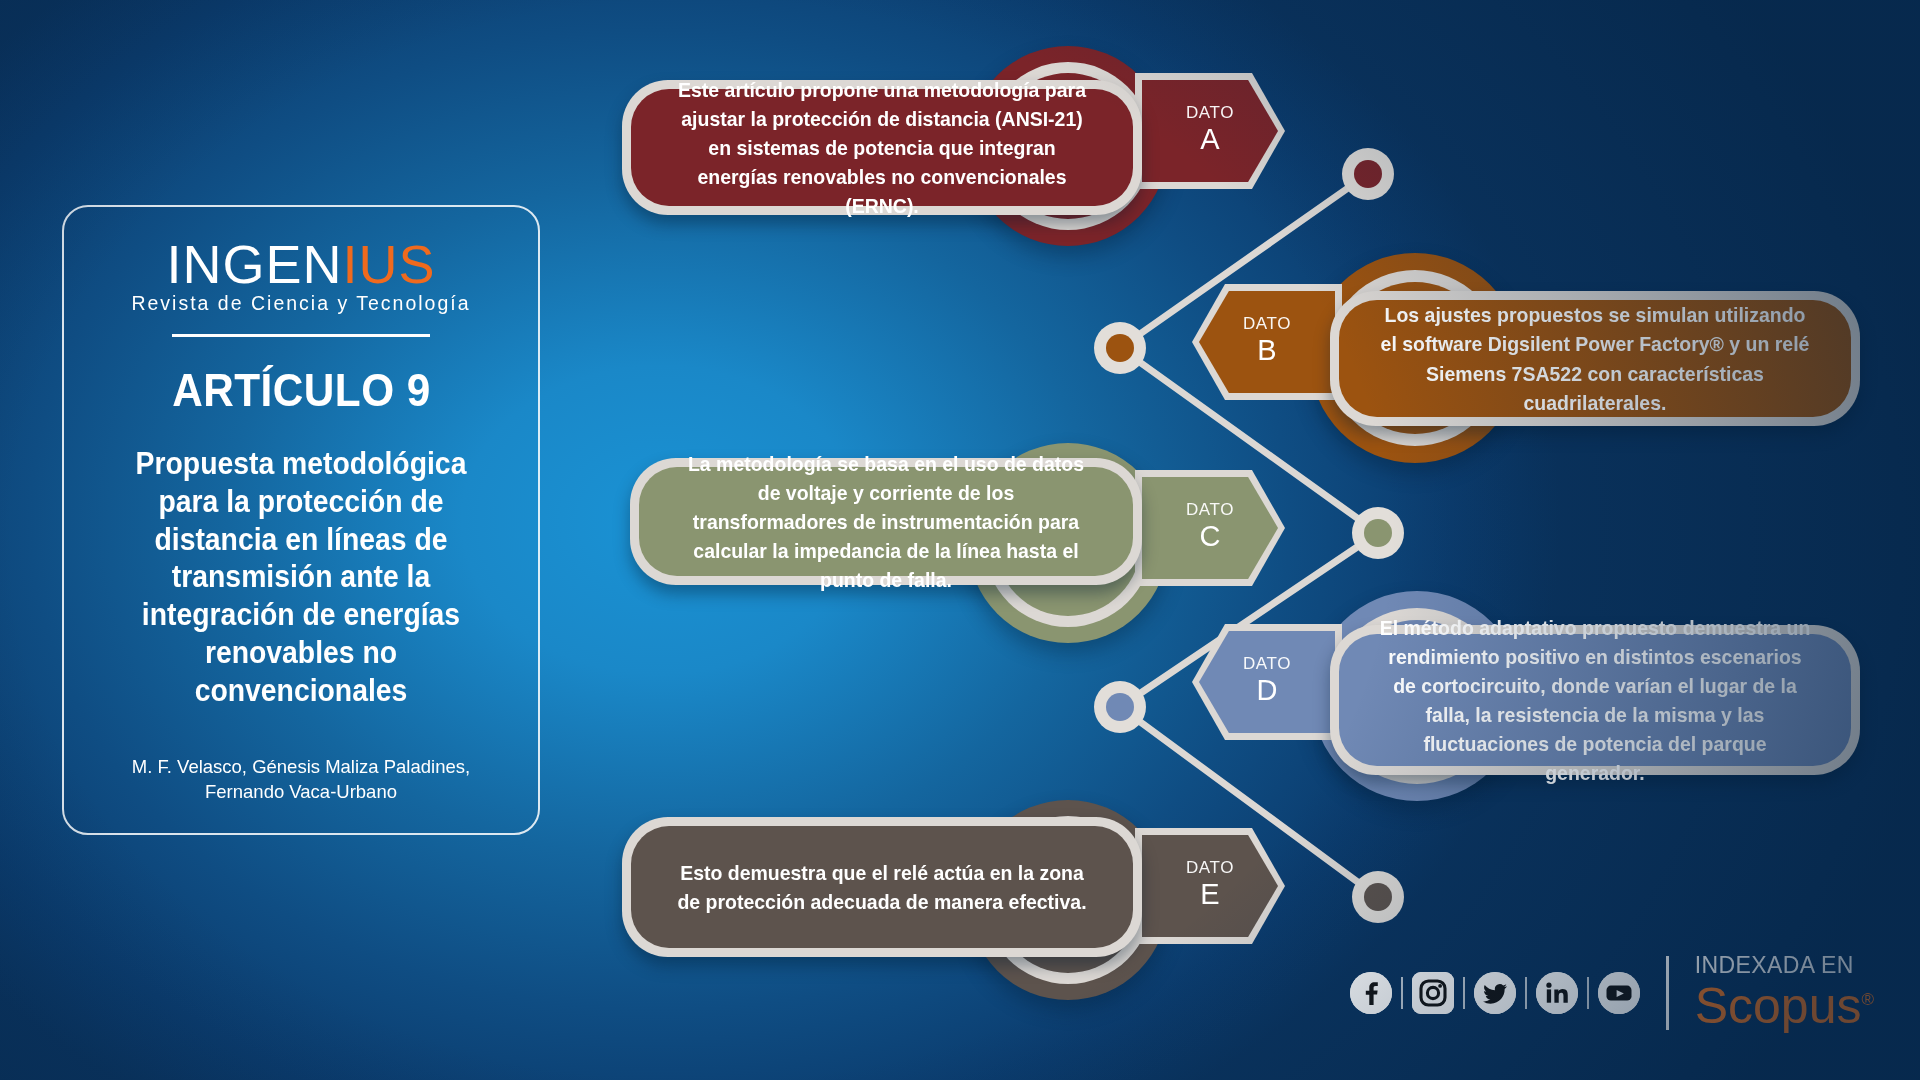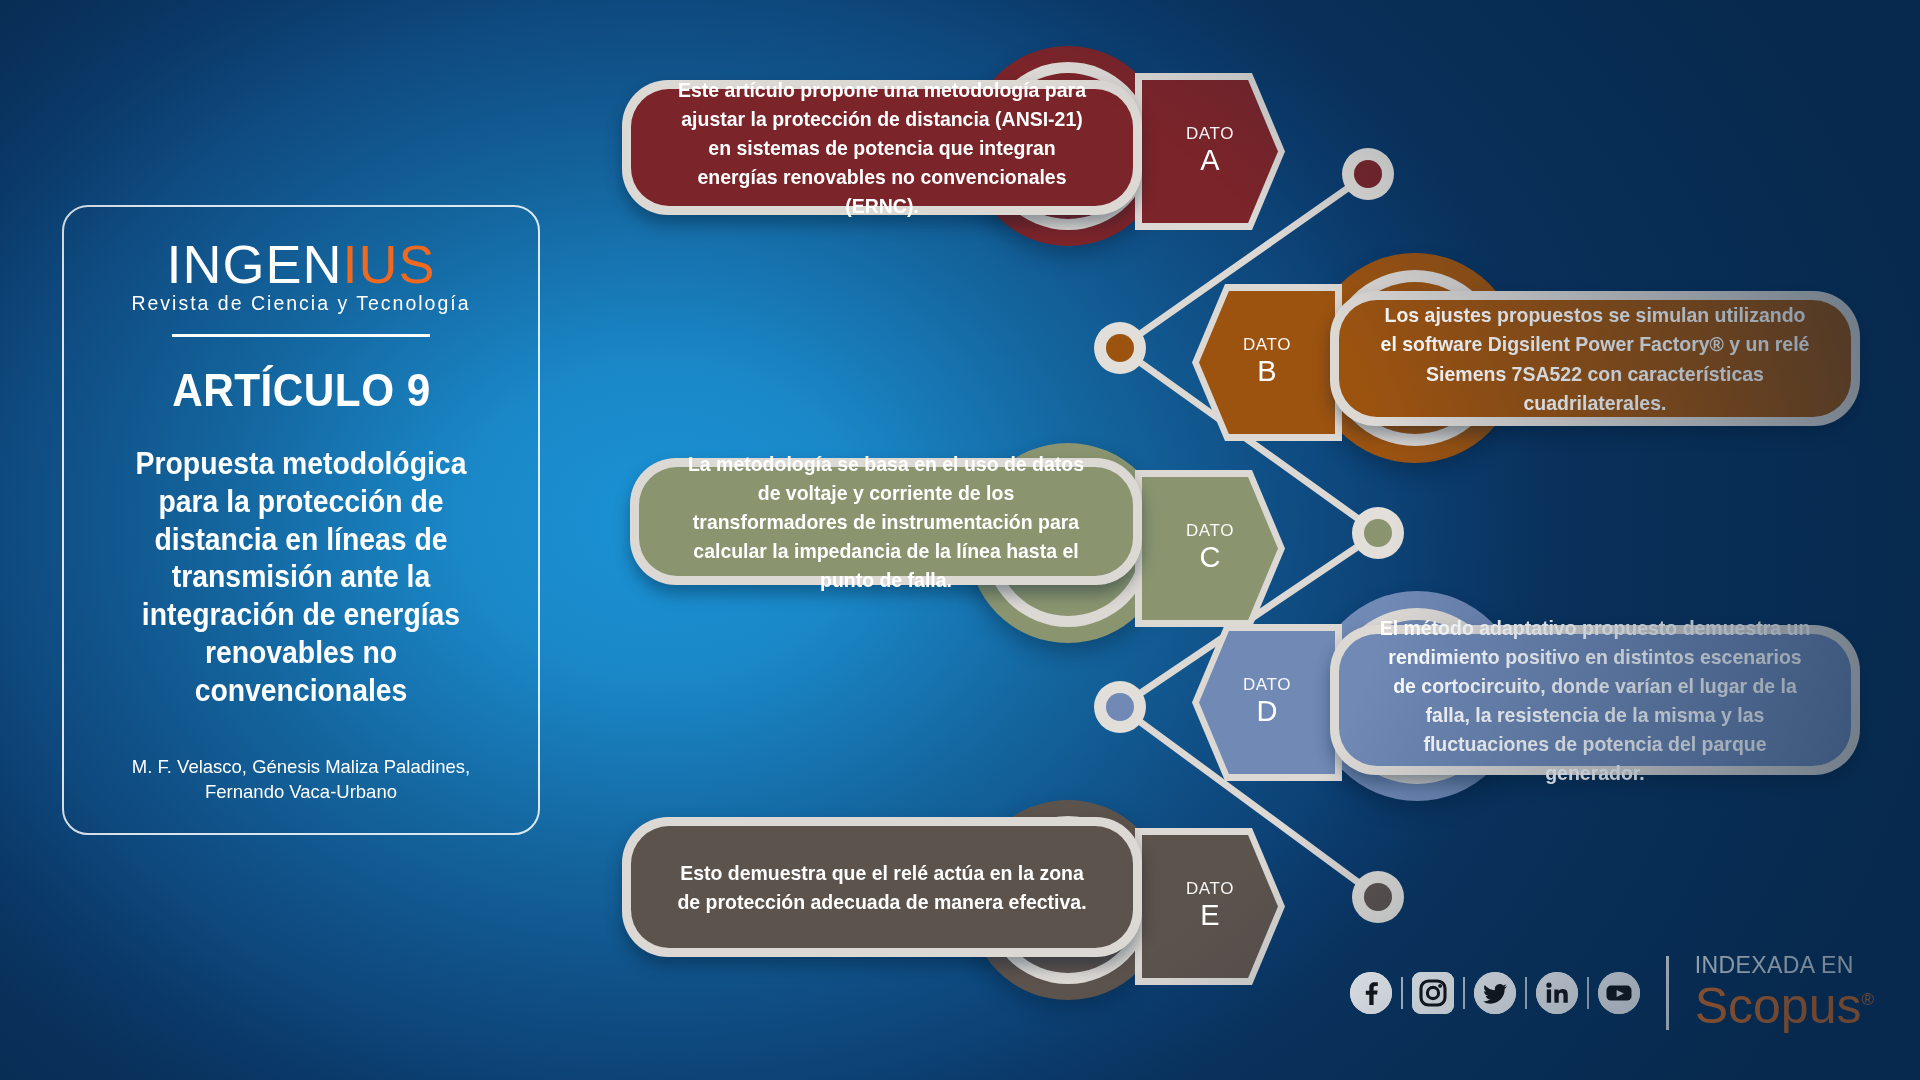--- a/index.html
+++ b/index.html
@@ -61,21 +61,21 @@
   }
 
   
   #flow{position:absolute;left:0;top:0;width:1920px;height:1080px;}
   #connectors{position:absolute;left:0;top:0;width:1920px;height:1080px;pointer-events:none;}
 
   
   .row{position:absolute;height:200px;}
   
   .hex-outer{
-    position:absolute;top:0;width:150px;height:157px;
+    position:absolute;top:0;width:150px;height:116px;
   }
   .hex{
     position:absolute;inset:0;
     -webkit-clip-path:polygon(22% 0%,100% 0%,100% 100%,22% 100%,0% 50%);
     clip-path:polygon(22% 0%,100% 0%,100% 100%,22% 100%,0% 50%);
   }
   .hex.right{
     -webkit-clip-path:polygon(0% 0%,78% 0%,100% 50%,78% 100%,0% 100%);
     clip-path:polygon(0% 0%,78% 0%,100% 50%,78% 100%,0% 100%);
   }

